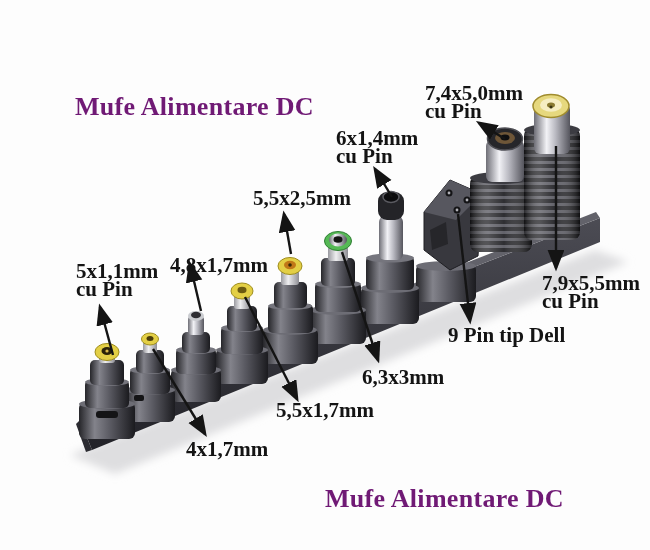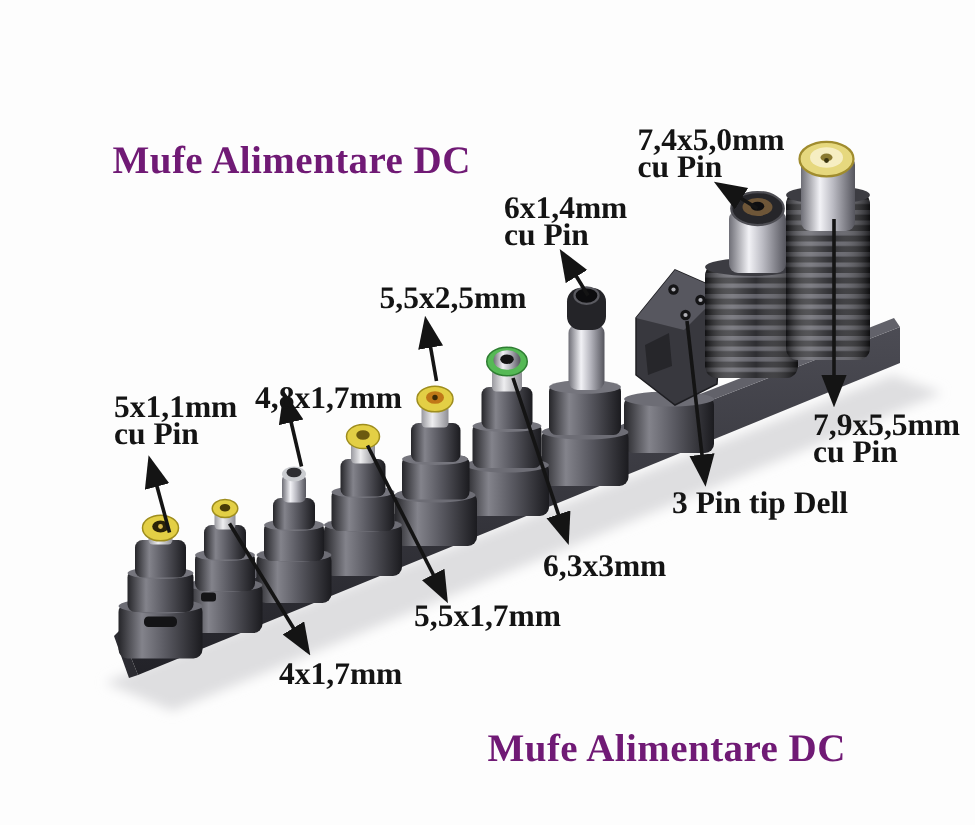--- a/index.html
+++ b/index.html
@@ -231,21 +231,21 @@
   </div>
   <div class="lbl" id="l-5x11">
     <span>5x1,1mm</span>
     <span>cu Pin</span>
   </div>
   <div class="lbl" id="l-79x55">
     <span>7,9x5,5mm</span>
     <span>cu Pin</span>
   </div>
   <div class="lbl" id="l-dell">
-    <span>3 Pin tip Dell</span>
+    <span>9 Pin tip Dell</span>
     <span></span>
   </div>
   <div class="lbl" id="l-63x3">
     <span>6,3x3mm</span>
     <span></span>
   </div>
   <div class="lbl" id="l-55x17">
     <span>5,5x1,7mm</span>
     <span></span>
   </div>

